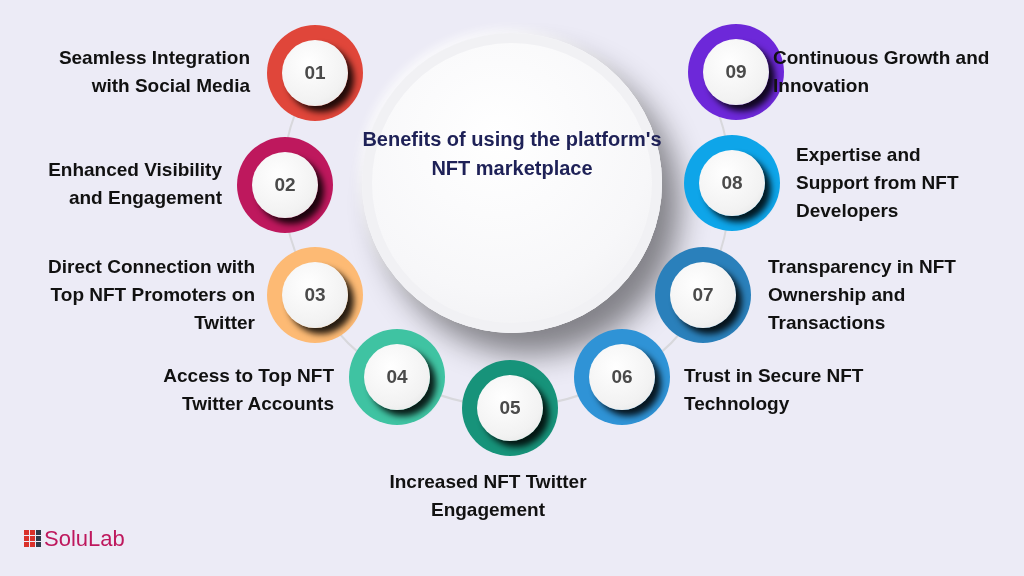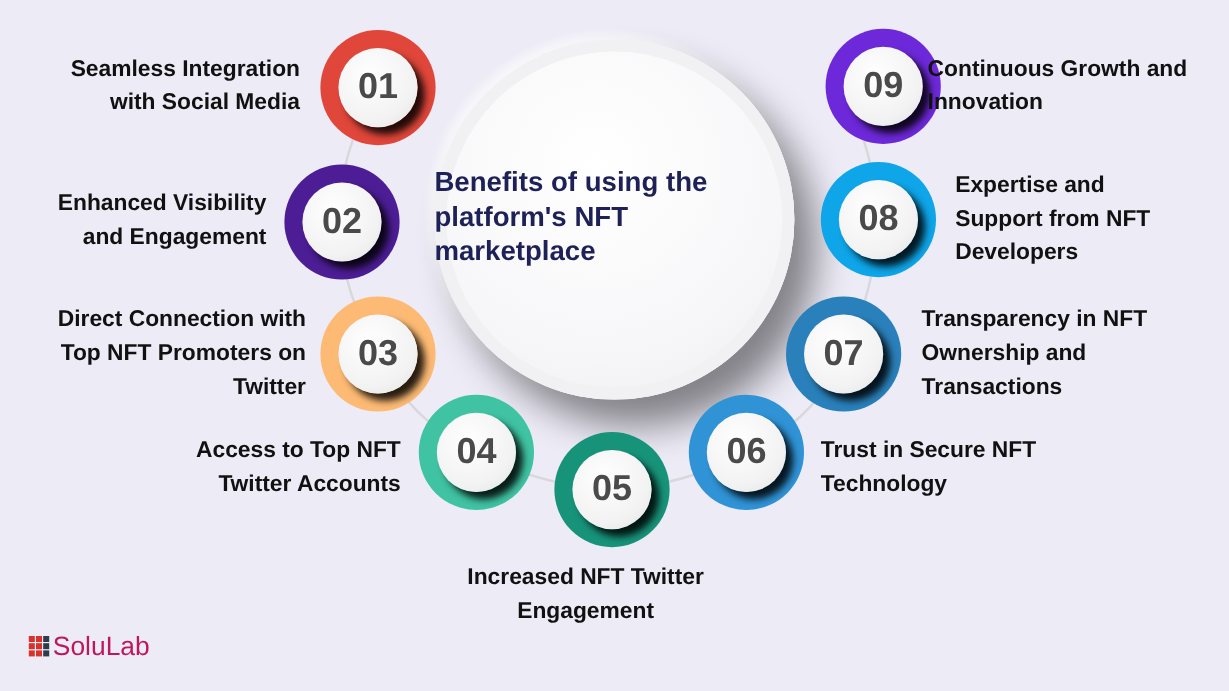--- a/index.html
+++ b/index.html
@@ -1,26 +1,26 @@
 <!DOCTYPE html>
 <html><head>
 <meta charset="utf-8">
 <style>
   html, body { margin:0; padding:0; }
   body { width:1024px; height:576px; background:#ecebf6; position:relative; overflow:hidden; font-family:"Liberation Sans", sans-serif; }
   .connector { position:absolute; left:0; top:0; width:1024px; height:576px; }
   .hub { position:absolute; left:362px; top:33px; width:300px; height:300px; border-radius:50%;
     background:radial-gradient(circle at 45% 35%, #ffffff 0%, #f7f7f9 60%, #ececef 100%);
     box-shadow: 18px 22px 30px rgba(0,0,0,0.45), -4px -4px 10px rgba(255,255,255,0.8), inset 0 0 0 10px #f1f1f4; }
-  .hub-title { position:absolute; left:0; top:104px; width:300px; color:#1e2157; font-weight:700; font-size:23px; line-height:29px; }
+  .hub-title { position:absolute; left:0; top:92px; width:300px; text-align:center; color:#1e2157; font-weight:700; font-size:20px; line-height:29px; }
   .badge { position:absolute; width:96px; height:96px; border-radius:50%; }
   .badge .inner { position:absolute; left:15px; top:15px; width:66px; height:66px; border-radius:50%;
     background:radial-gradient(circle at 40% 35%, #ffffff 0%, #f2f2f2 65%, #e0e0e0 100%);
     box-shadow: 6px 6px 6px rgba(0,0,0,0.85); display:flex; align-items:center; justify-content:center; }
-  .badge .num { font-weight:700; font-size:30px; color:#4a4a4a; letter-spacing:0px; }
+  .badge .num { font-weight:700; font-size:19px; color:#4a4a4a; letter-spacing:0px; }
   .label { position:absolute; font-weight:700; font-size:19px; line-height:28px; color:#111; }
   .label.right { text-align:right; }
   .label.center { text-align:center; }
   .logo { position:absolute; left:24px; top:526px; display:flex; align-items:center; }
   .logo-mark { width:16px; height:18px; display:grid; grid-template-columns:repeat(3,5px); grid-template-rows:repeat(3,5px); gap:1px; margin-right:4px; }
   .logo-mark span { background:#d9312b; }
   .logo-mark span.b { background:#2f3b4a; }
   .logo-text { font-size:22px; color:#be185d; }
 </style>
 </head>
@@ -32,21 +32,21 @@
 
 <div class="hub">
   <div class="hub-title">Benefits of using the platform's NFT marketplace</div>
 </div>
 
 <div class="badge" style="left:267px;top:25px;background:#e0463a;">
     <div class="inner">
       <span class="num">01</span>
     </div>
   </div>
-<div class="badge" style="left:237px;top:137px;background:#4c1d95;">
+<div class="badge" style="left:237px;top:137px;background:#be185d;">
     <div class="inner">
       <span class="num">02</span>
     </div>
   </div>
 <div class="badge" style="left:267px;top:247px;background:#fdba74;">
     <div class="inner">
       <span class="num">03</span>
     </div>
   </div>
 <div class="badge" style="left:349px;top:329px;background:#3fc3a2;">

